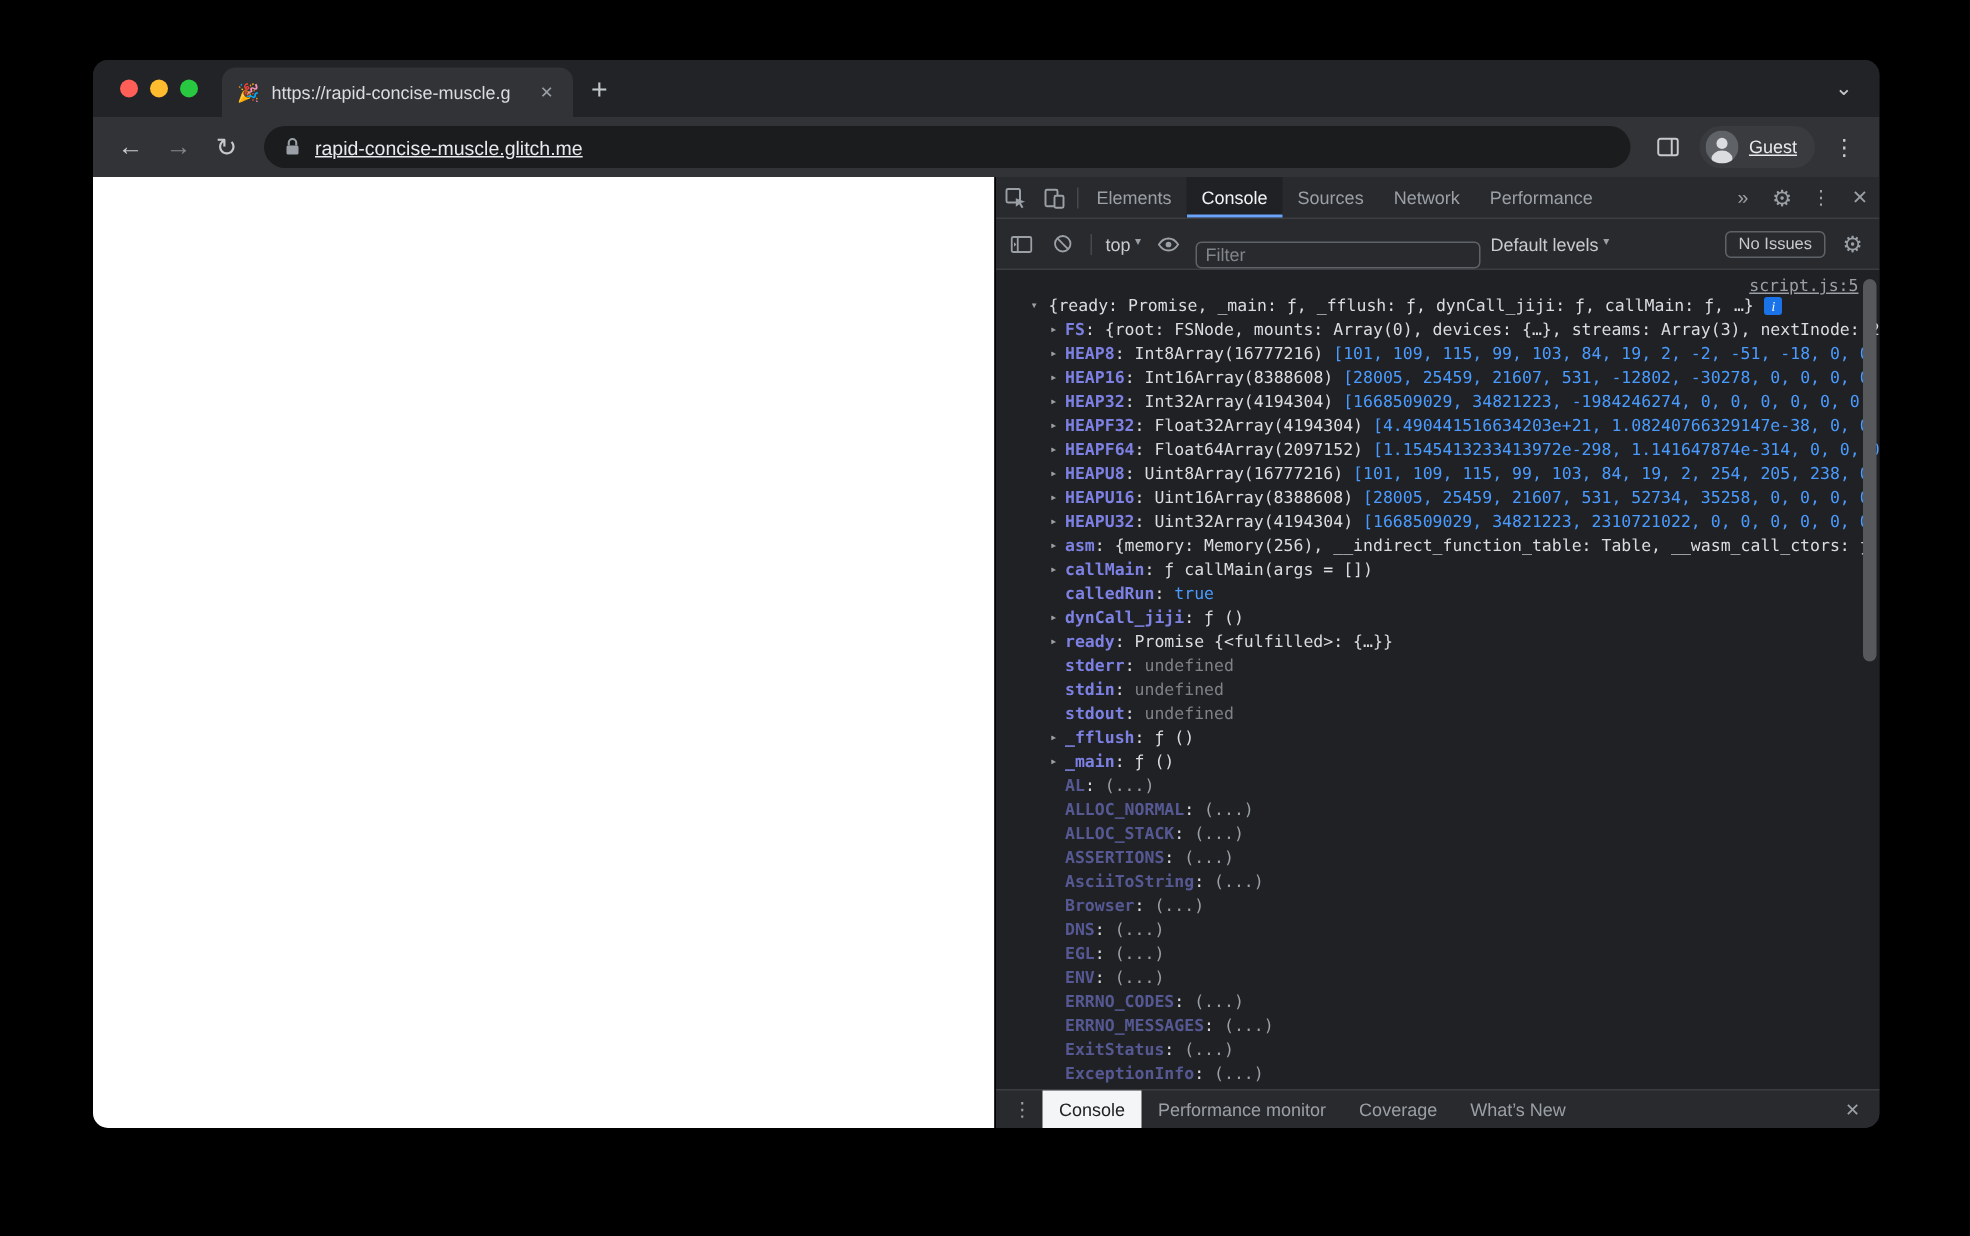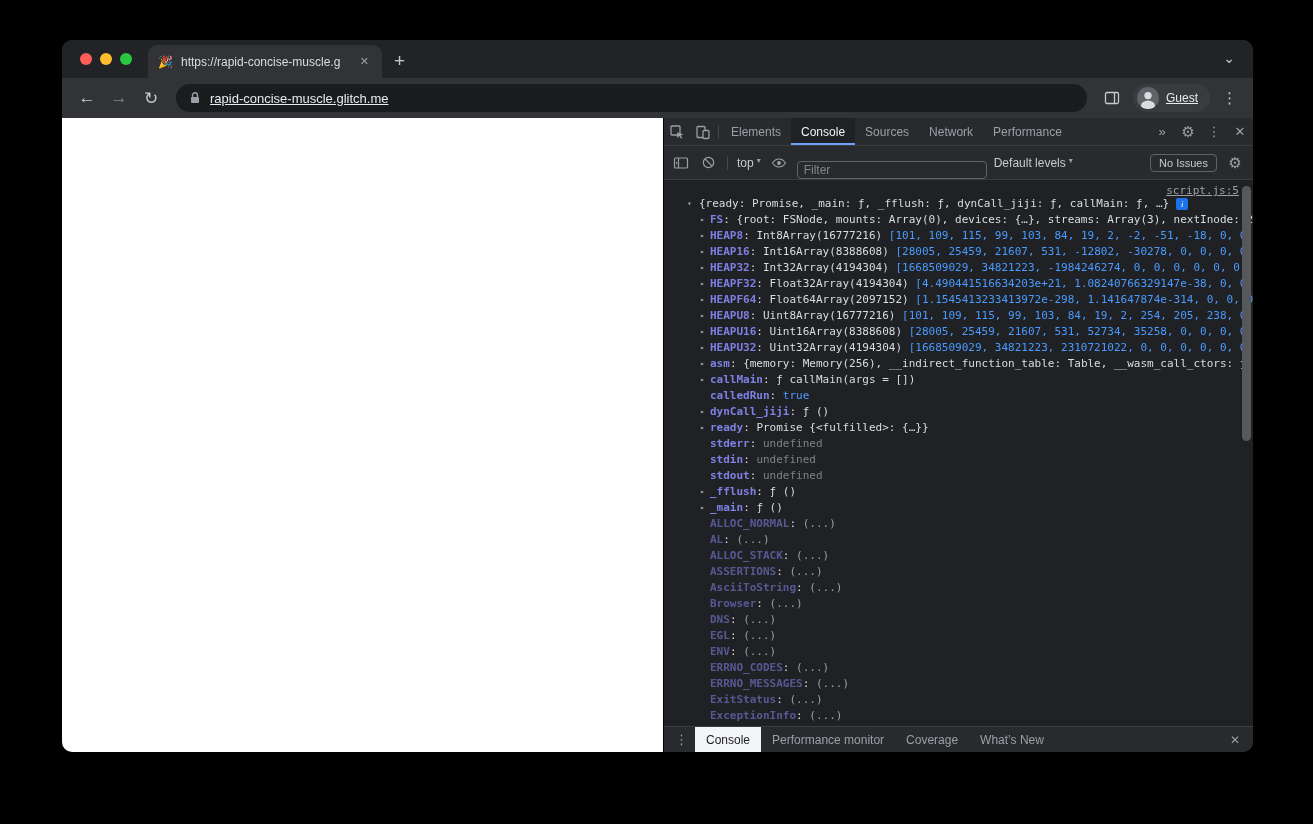--- a/index.html
+++ b/index.html
@@ -249,22 +249,22 @@
             <div class="crow"><span class="tri">▸</span><span class="key">asm</span><span class="tok-d">: </span><span class="tok-d">{memory: Memory(256), __indirect_function_table: Table, __wasm_call_ctors: ƒ, …}</span></div>
             <div class="crow"><span class="tri">▸</span><span class="key">callMain</span><span class="tok-d">: </span><span class="tok-f">ƒ callMain(args = [])</span></div>
             <div class="crow"><span class="key">calledRun</span><span class="tok-d">: </span><span class="tok-n">true</span></div>
             <div class="crow"><span class="tri">▸</span><span class="key">dynCall_jiji</span><span class="tok-d">: </span><span class="tok-f">ƒ ()</span></div>
             <div class="crow"><span class="tri">▸</span><span class="key">ready</span><span class="tok-d">: </span><span class="tok-d">Promise {&lt;fulfilled&gt;: {…}}</span></div>
             <div class="crow"><span class="key">stderr</span><span class="tok-d">: </span><span class="tok-u">undefined</span></div>
             <div class="crow"><span class="key">stdin</span><span class="tok-d">: </span><span class="tok-u">undefined</span></div>
             <div class="crow"><span class="key">stdout</span><span class="tok-d">: </span><span class="tok-u">undefined</span></div>
             <div class="crow"><span class="tri">▸</span><span class="key">_fflush</span><span class="tok-d">: </span><span class="tok-f">ƒ ()</span></div>
             <div class="crow"><span class="tri">▸</span><span class="key">_main</span><span class="tok-d">: </span><span class="tok-f">ƒ ()</span></div>
+            <div class="crow"><span class="key dim">AL</span><span class="tok-d">: </span><span class="tok-g">(...)</span></div>
             <div class="crow"><span class="key dim">ALLOC_NORMAL</span><span class="tok-d">: </span><span class="tok-g">(...)</span></div>
-            <div class="crow"><span class="key dim">AL</span><span class="tok-d">: </span><span class="tok-g">(...)</span></div>
             <div class="crow"><span class="key dim">ALLOC_STACK</span><span class="tok-d">: </span><span class="tok-g">(...)</span></div>
             <div class="crow"><span class="key dim">ASSERTIONS</span><span class="tok-d">: </span><span class="tok-g">(...)</span></div>
             <div class="crow"><span class="key dim">AsciiToString</span><span class="tok-d">: </span><span class="tok-g">(...)</span></div>
             <div class="crow"><span class="key dim">Browser</span><span class="tok-d">: </span><span class="tok-g">(...)</span></div>
             <div class="crow"><span class="key dim">DNS</span><span class="tok-d">: </span><span class="tok-g">(...)</span></div>
             <div class="crow"><span class="key dim">EGL</span><span class="tok-d">: </span><span class="tok-g">(...)</span></div>
             <div class="crow"><span class="key dim">ENV</span><span class="tok-d">: </span><span class="tok-g">(...)</span></div>
             <div class="crow"><span class="key dim">ERRNO_CODES</span><span class="tok-d">: </span><span class="tok-g">(...)</span></div>
             <div class="crow"><span class="key dim">ERRNO_MESSAGES</span><span class="tok-d">: </span><span class="tok-g">(...)</span></div>
             <div class="crow"><span class="key dim">ExitStatus</span><span class="tok-d">: </span><span class="tok-g">(...)</span></div>

